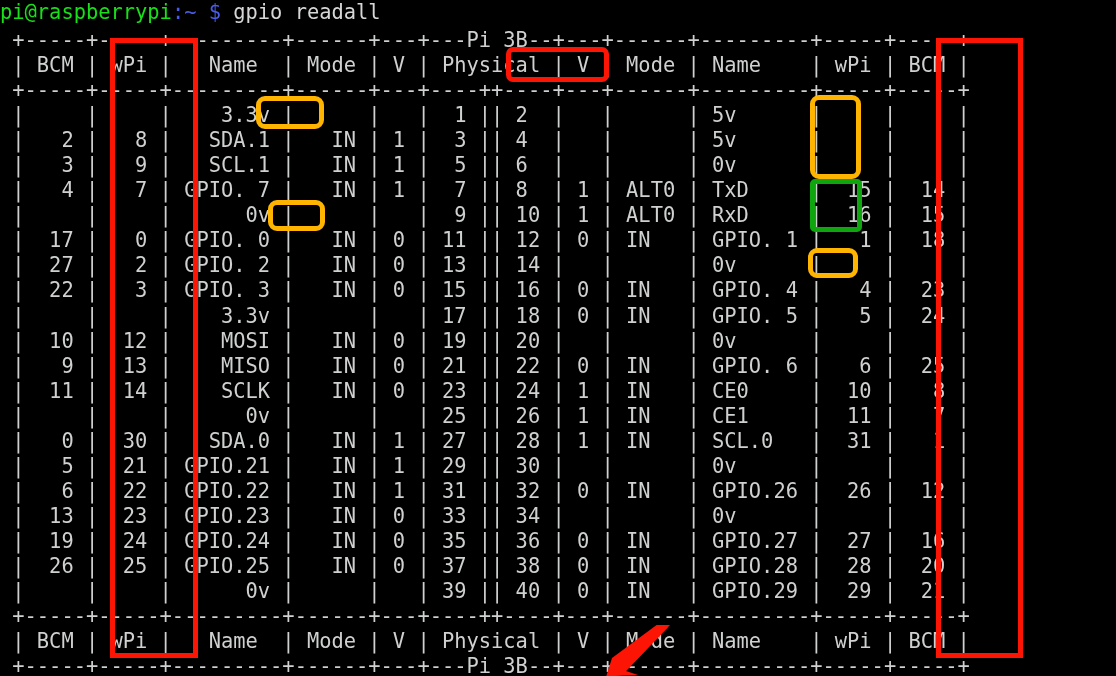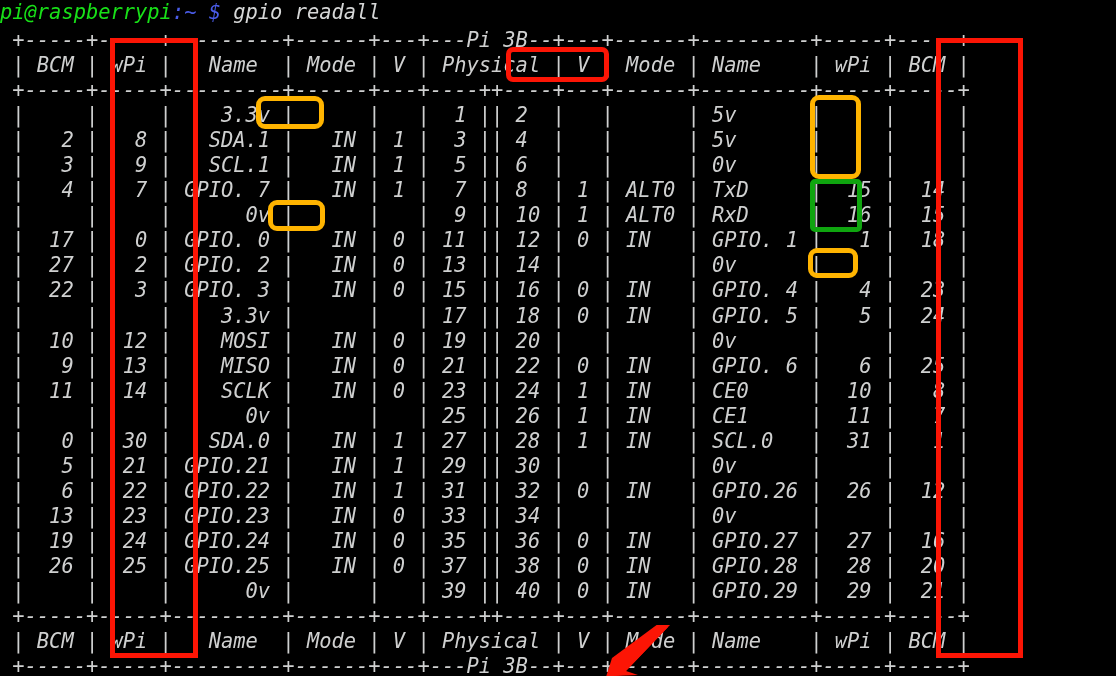--- a/index.html
+++ b/index.html
@@ -27,21 +27,20 @@
     font-family: "DejaVu Sans Mono", "Liberation Mono", monospace;
     font-size: 20.4px;
     line-height: 25.05px;
     letter-spacing: 0px;
     white-space: pre;
     color: #cfd0d0;
   }
   .term-text .ln {
     display: block;
     height: 25.05px;
-    font-style: italic;
   }
   .c-green  { color: #18e018; }
   .c-blue   { color: #4a5ce8; }
   .c-white  { color: #d6d7d7; }
 
   
   #overlay {
     position: absolute;
     left: 0; top: 0;
     width: 1116px;

